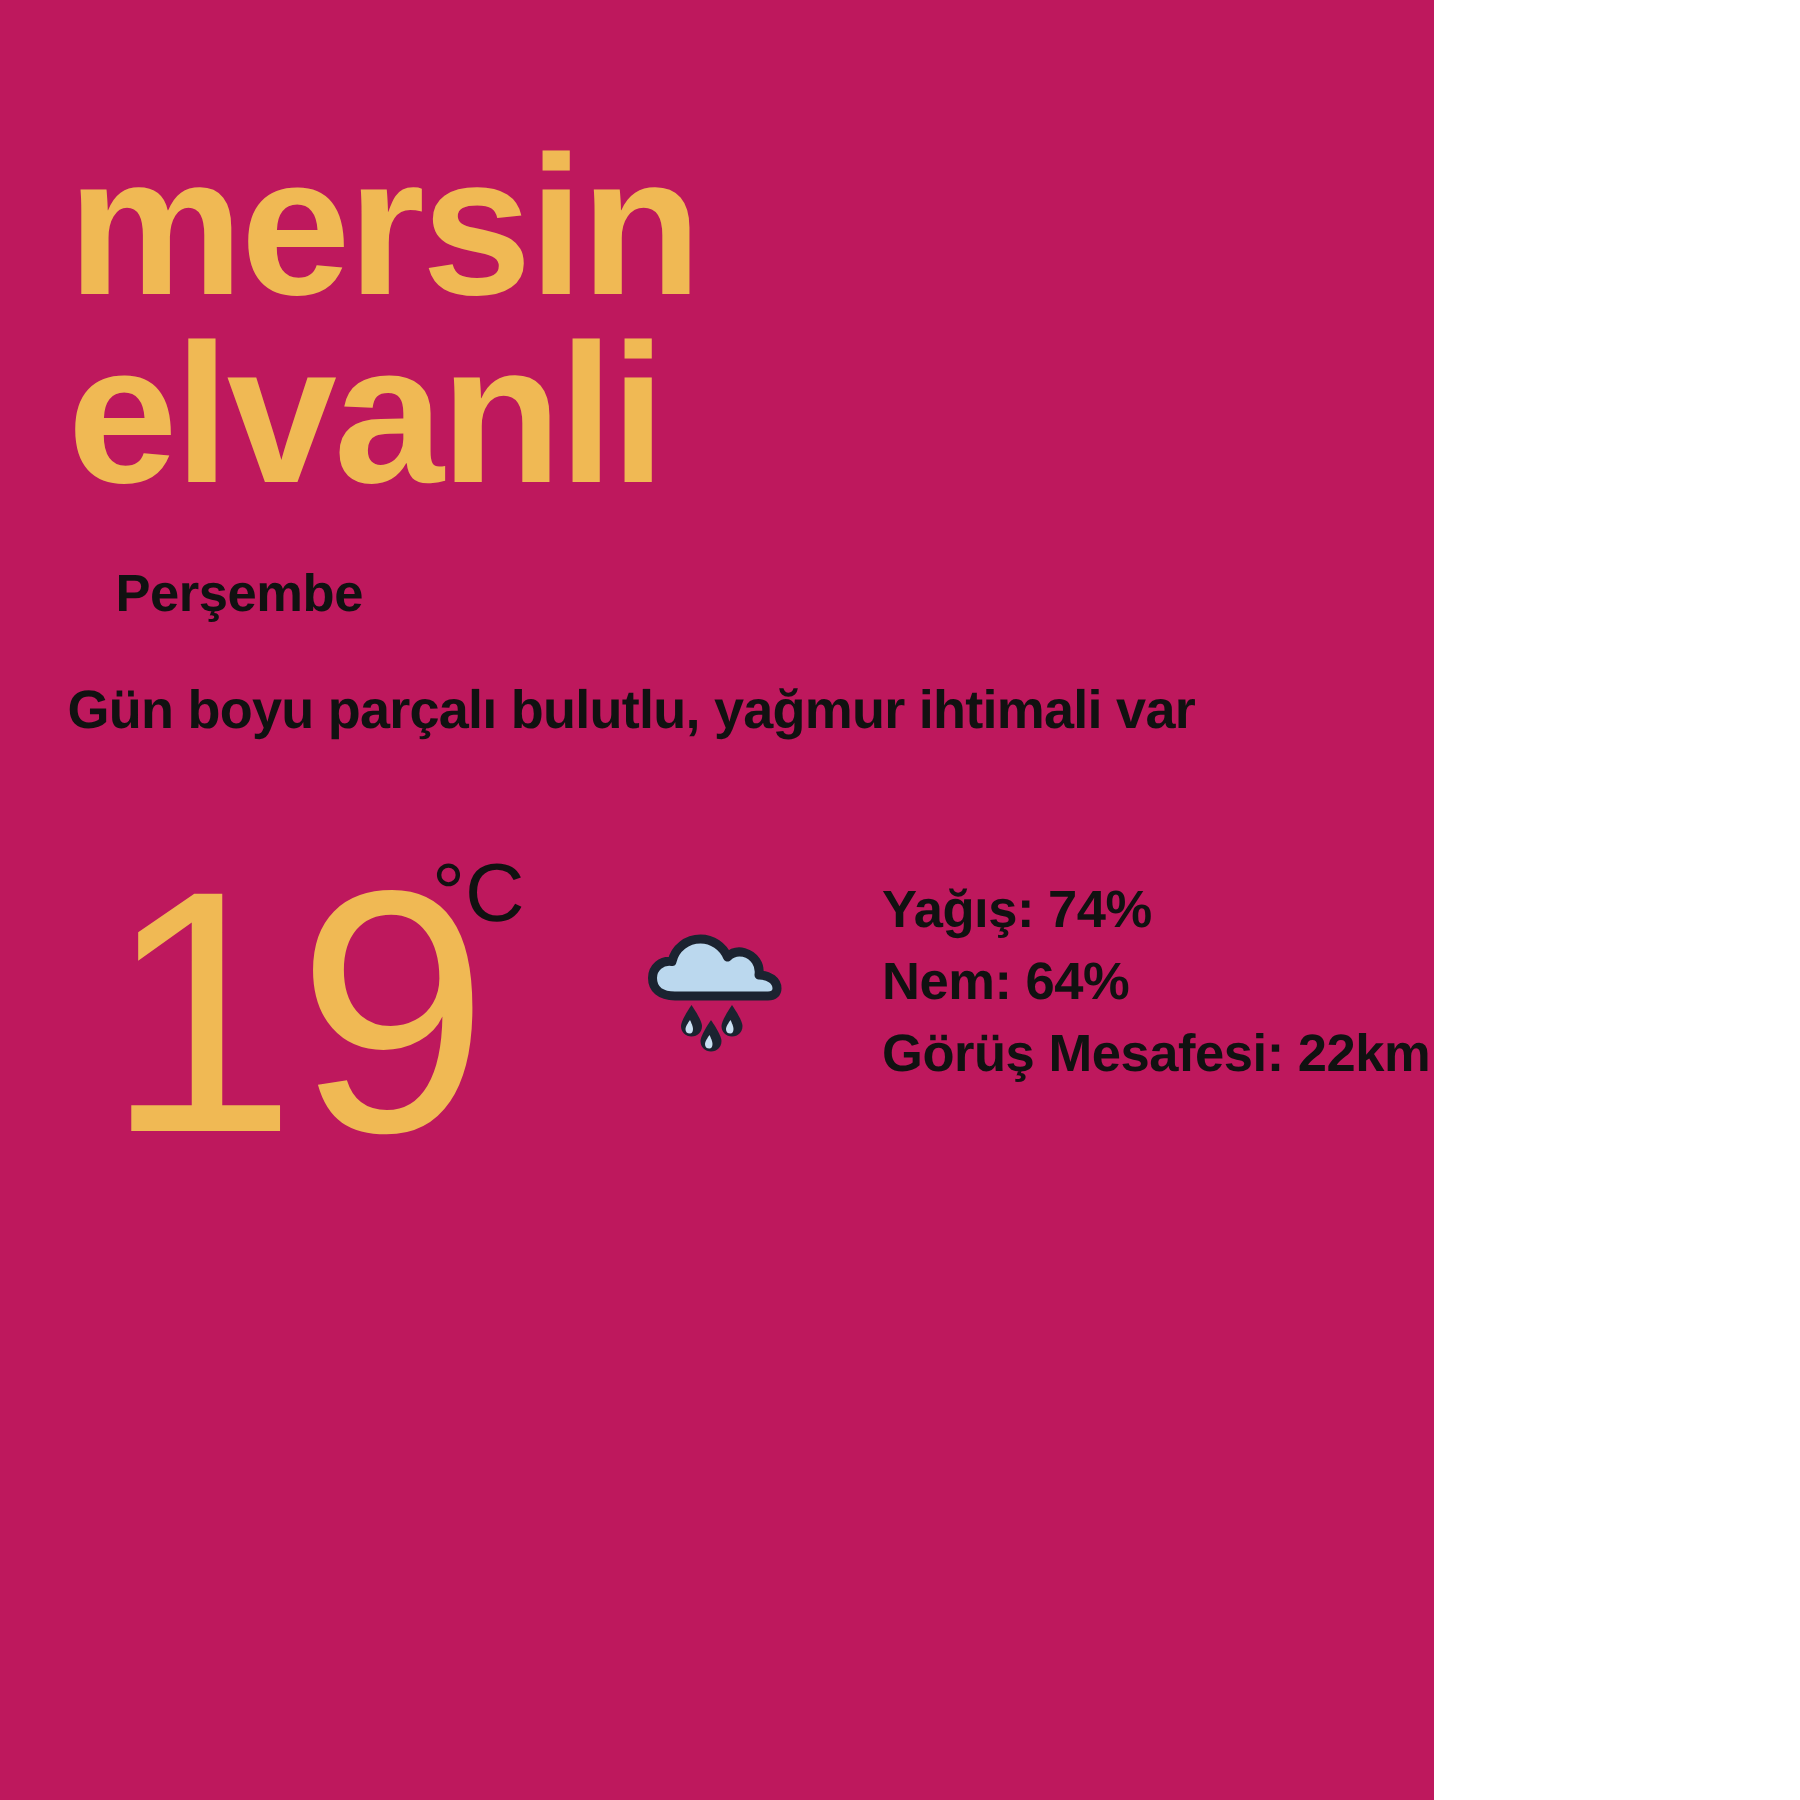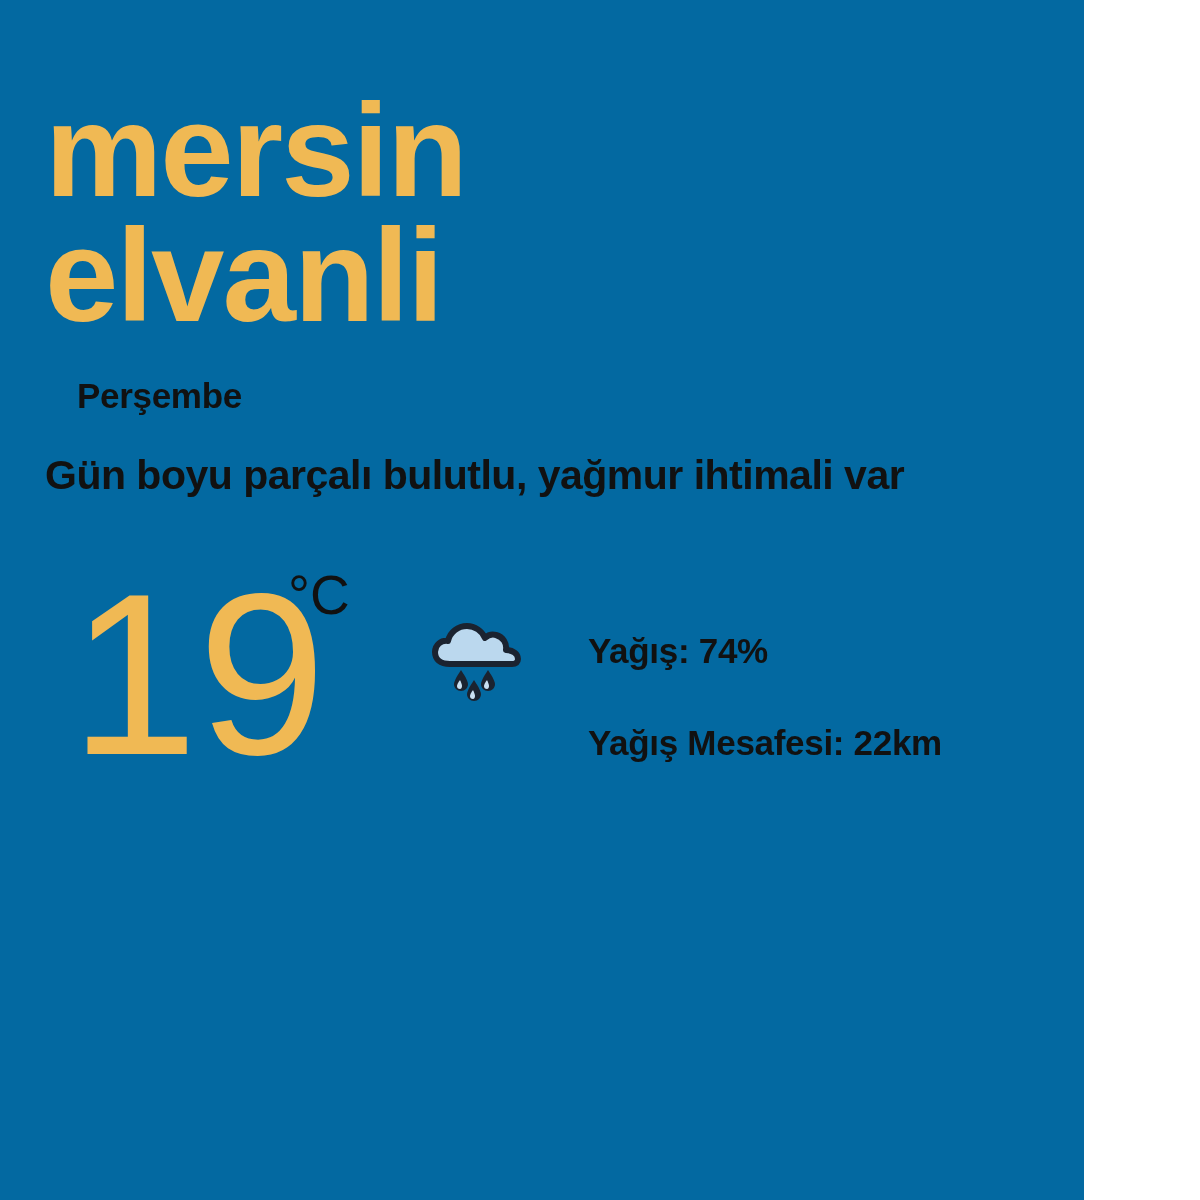--- a/index.html
+++ b/index.html
@@ -12,23 +12,23 @@
     background: #ffffff;
     font-family: "Liberation Sans", sans-serif;
     overflow: hidden;
     position: relative;
   }
 
   .weather-card {
     position: absolute;
     left: 0;
     top: 0;
-    width: 1084px;
+    width: 956px;
     height: 1200px;
-    background: #0369a1;
+    background: #be185d;
   }
 
   
   .location-title {
     position: absolute;
     left: 45px;
     top: 88px;
     width: 560px;
     color: #F0B954;
     font-size: 132px;
@@ -50,21 +50,21 @@
     letter-spacing: -0.3px;
     margin-left: 32px;
   }
 
   
   .description {
     position: absolute;
     left: 45px;
     top: 452px;
     color: #111111;
-    font-size: 41px;
+    font-size: 36px;
     font-weight: bold;
     letter-spacing: -0.5px;
     white-space: nowrap;
   }
 
   
   .temp-block {
     position: absolute;
     left: 70px;
     top: 560px;
@@ -111,21 +111,20 @@
     top: 583px;
     width: 520px;
   }
   .stat-line {
     color: #111111;
     font-size: 35px;
     font-weight: bold;
     line-height: 48px;
     letter-spacing: -0.3px;
     white-space: nowrap;
-    margin-top: 44px;
   }
 </style>
 </head>
 <body>
 
 <div class="weather-card">
 
   <div class="location-title">mersin elvanli</div>
 
   <div class="day-name">Perşembe</div>
@@ -157,16 +156,17 @@
       <path d="M60 52 C60 52 53 62 53 66 C53 70 56 73 60 73 C64 73 67 70 67 66 C67 62 60 52 60 52 Z" fill="#1B2330"></path>
       <path d="M59 62 C59 62 56 66 56 68 C56 70 57 71 59 71 C60 71 61 70 61 68 C61 66 59 62 59 62 Z" fill="#C9E0F2"></path>
 
       <path d="M46 62 C46 62 39 72 39 76 C39 80 42 83 46 83 C50 83 53 80 53 76 C53 72 46 62 46 62 Z" fill="#1B2330"></path>
       <path d="M45 72 C45 72 42 76 42 78 C42 80 43 81 45 81 C46 81 47 80 47 78 C47 76 45 72 45 72 Z" fill="#C9E0F2"></path>
     </svg>
   </div>
 
   <div class="stats">
     <div class="stat-line">Yağış: 74%</div>
-    <div class="stat-line">Yağış Mesafesi: 22km</div>
+    <div class="stat-line">Nem: 64%</div>
+    <div class="stat-line">Görüş Mesafesi: 22km</div>
   </div>
 
 </div>
 
 </body></html>

